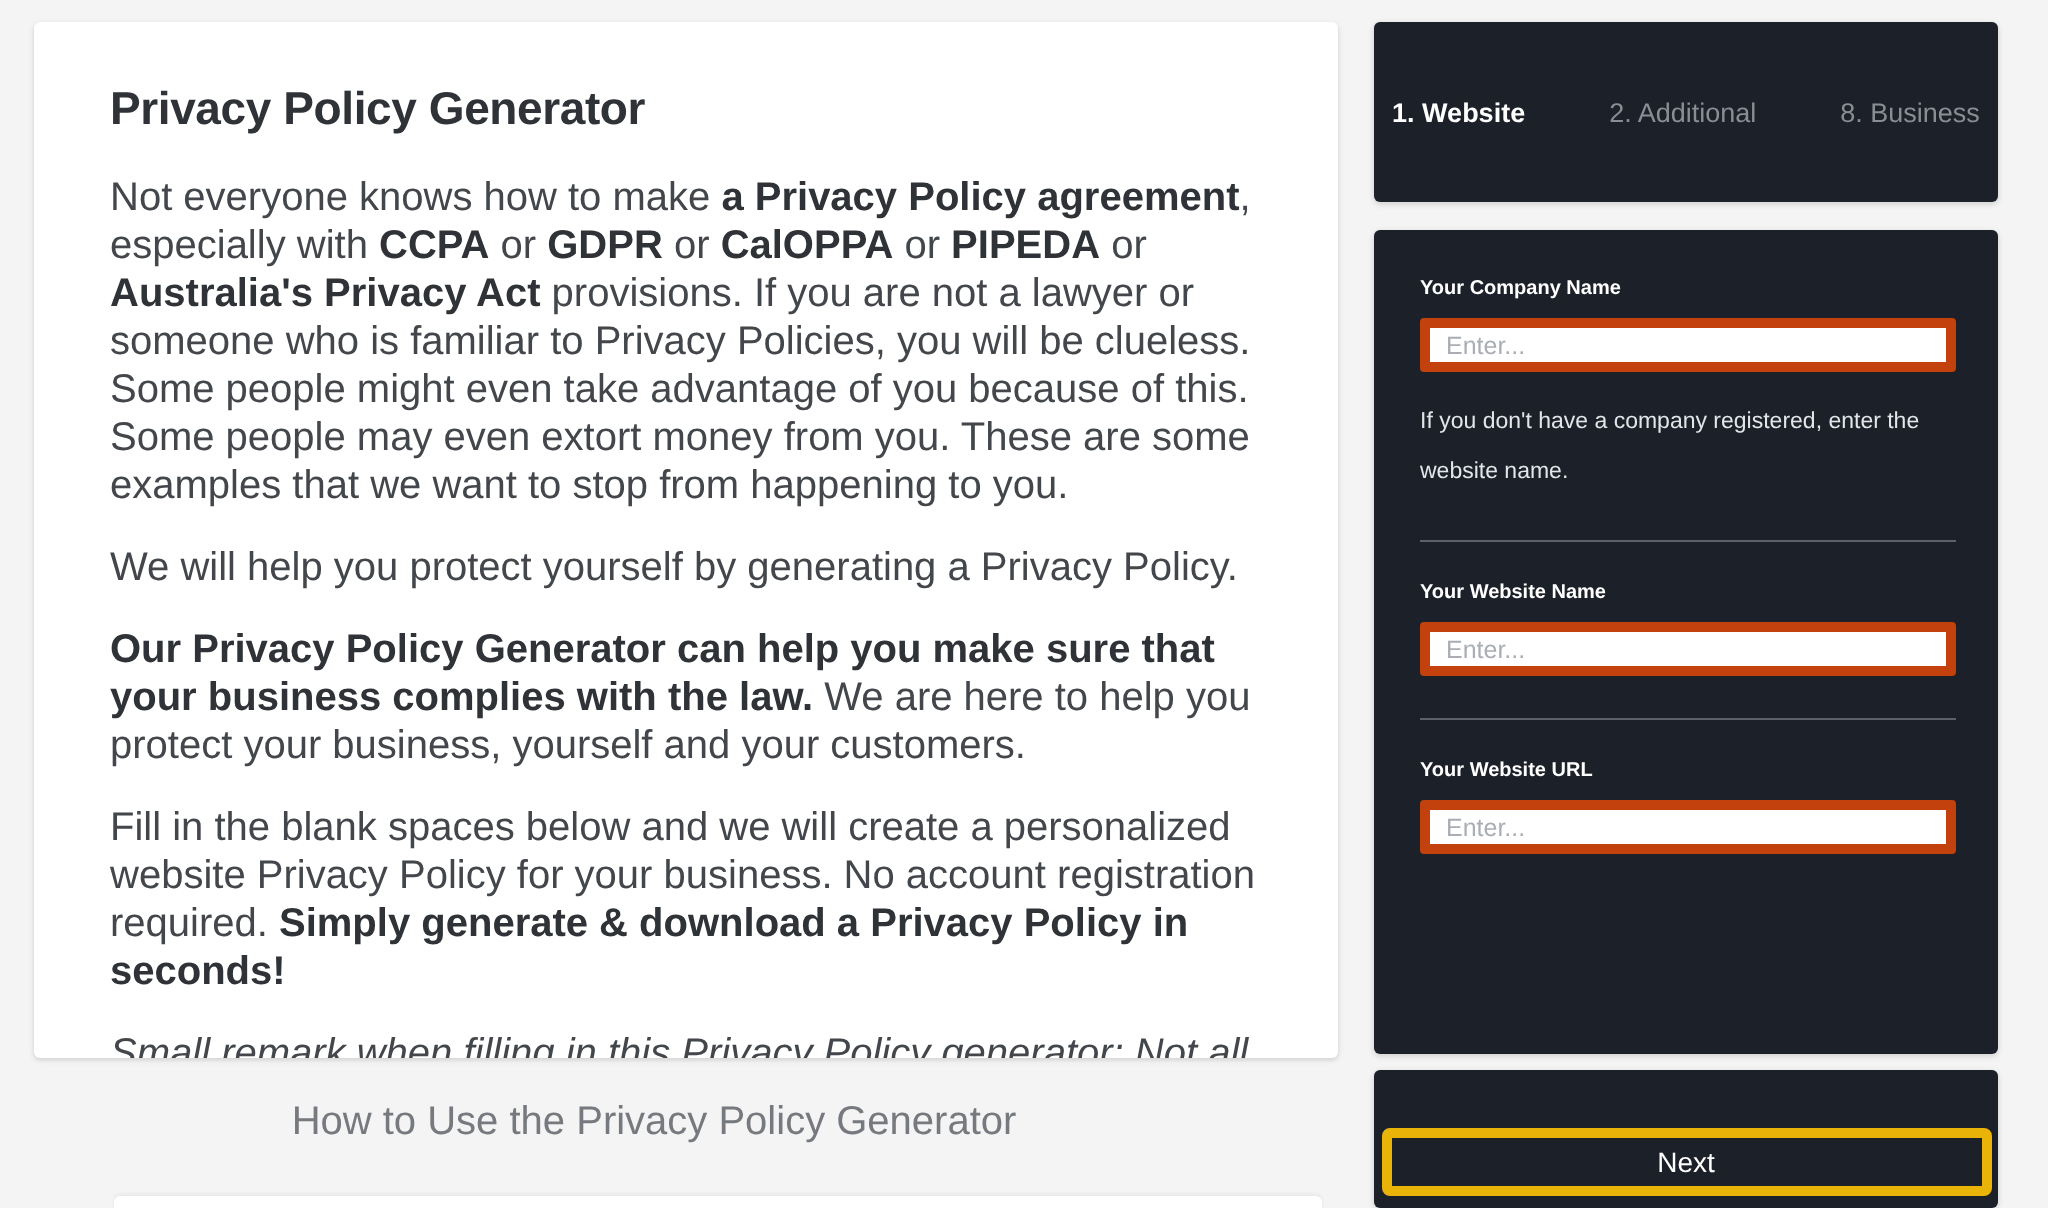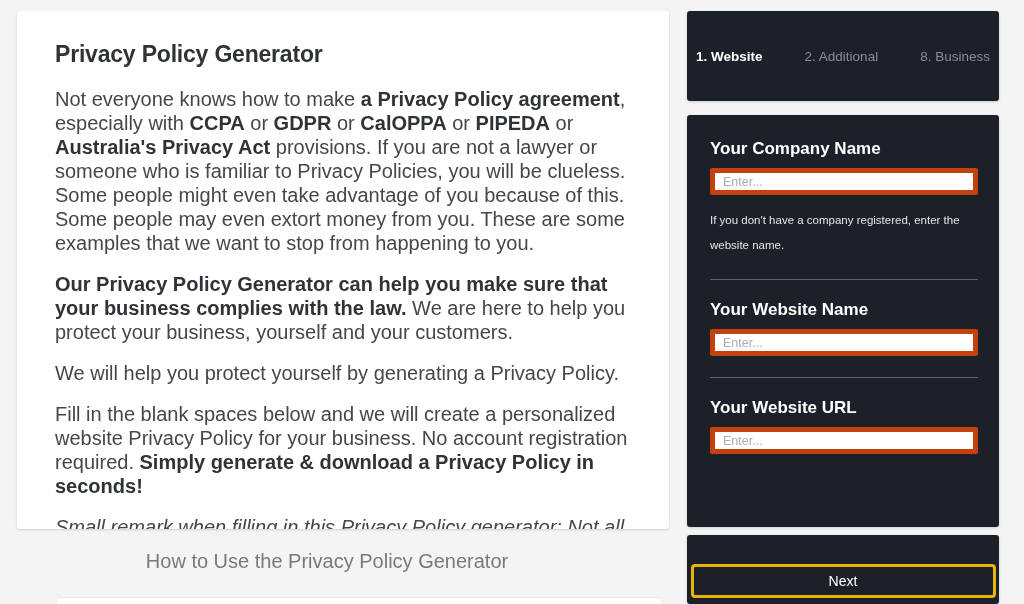--- a/index.html
+++ b/index.html
@@ -110,21 +110,21 @@
   .panel-form {
     position: absolute;
     left: 0;
     top: 104px;
     width: 312px;
     height: 412px;
     padding: 24px 23px 0 23px;
   }
 
   .field-label {
-    font-size: 17px;
+    font-size: 10px;
     font-weight: bold;
     color: #ffffff;
     margin-bottom: 9px;
   }
 
   .field-input {
     display: block;
     width: 268px;
     height: 27px;
     background: #ffffff;
@@ -164,40 +164,40 @@
     display: flex;
     align-items: flex-start;
     justify-content: center;
     padding-top: 29px;
   }
 
   .next-button {
     width: 305px;
     height: 34px;
     background: transparent;
-    border: 3px solid #eab308;
+    border: 5px solid #eab308;
     border-radius: 4px;
     color: #ffffff;
     font-family: "Liberation Sans", sans-serif;
     font-size: 14px;
     cursor: pointer;
   }
 </style>
 </head>
 <body>
 
 <div class="content-card">
 
   <div class="page-title">Privacy Policy Generator</div>
 
   <p class="body-par"><span>Not everyone knows how to make </span><b>a Privacy Policy agreement</b><span>, especially with </span><b>CCPA</b><span> or </span><b>GDPR</b><span> or </span><b>CalOPPA</b><span> or </span><b>PIPEDA</b><span> or </span><b>Australia's Privacy Act</b><span> provisions. If you are not a lawyer or someone who is familiar to Privacy Policies, you will be clueless. Some people might even take advantage of you because of this. Some people may even extort money from you. These are some examples that we want to stop from happening to you.</span></p>
 
+  <p class="body-par">We will help you protect yourself by generating a Privacy Policy.</p>
+
   <p class="body-par"><b>Our Privacy Policy Generator can help you make sure that your business complies with the law.</b><span> We are here to help you protect your business, yourself and your customers.</span></p>
-
-  <p class="body-par">We will help you protect yourself by generating a Privacy Policy.</p>
 
   <p class="body-par"><span>Fill in the blank spaces below and we will create a personalized website Privacy Policy for your business. No account registration required. </span><b>Simply generate &amp; download a Privacy Policy in seconds!</b></p>
 
   <p class="body-par italic">Small remark when filling in this Privacy Policy generator: Not all parts of this Privacy Policy might be applicable to your website. When there are parts that are not applicable, these can be removed. Optional elements can be selected in step 2. The accuracy of the generated Privacy Policy on this website is not legally binding. Use at your own risk.</p>
 
 </div>
 
 <div class="how-to-heading">How to Use the Privacy Policy Generator</div>
 <div class="next-card-peek"></div>
 

